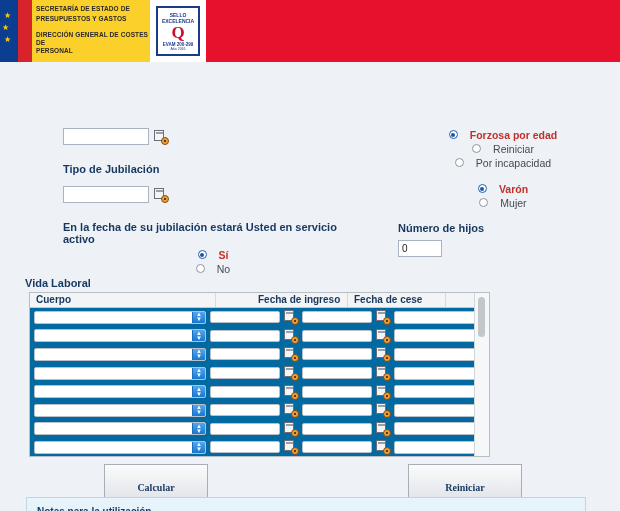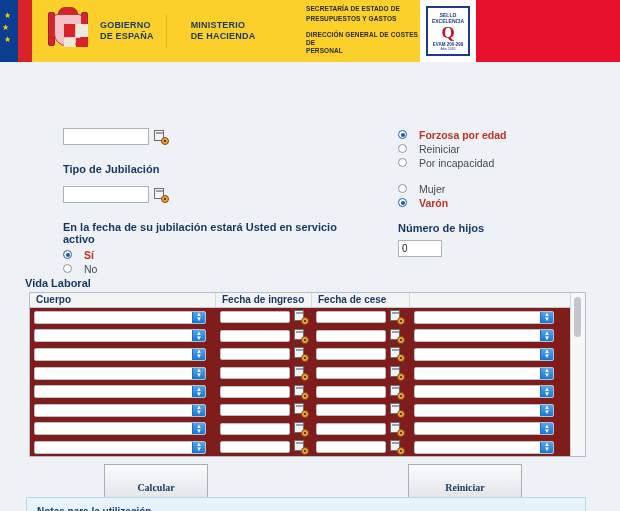--- a/index.html
+++ b/index.html
@@ -262,20 +262,21 @@
     background: #6b3410;
   }
 
   .radio-group { margin-bottom: 13px; }
   .radio-row {
     display: flex;
     align-items: center;
     gap: 12px;
     height: 13px;
     margin-bottom: 1px;
+    justify-content: center;
   }
   .radio {
     width: 9px; height: 9px;
     border-radius: 50%;
     border: 1px solid #8c959f;
     background: #ffffff;
     box-sizing: border-box;
     position: relative;
     flex: 0 0 9px;
     cursor: pointer;
@@ -308,24 +309,24 @@
     left: 25px;
     top: 215px;
     font-weight: bold;
     font-size: 11px;
     color: #16375e;
   }
   .vl-box {
     position: absolute;
     left: 29px;
     top: 230px;
-    width: 557px;
+    width: 461px;
     height: 165px;
     border: 1px solid #b7bec6;
-    background: #7f1d1d;
+    background: #0369a1;
     box-sizing: border-box;
     display: flex;
   }
   .vl-inner {
     flex: 1 1 auto;
     overflow: hidden;
   }
   .vl-head {
     display: flex;
     height: 14px;
@@ -334,21 +335,21 @@
   }
   .vl-head > div {
     font-weight: bold;
     font-size: 10px;
     color: #16375e;
     padding: 1px 0 0 6px;
     box-sizing: border-box;
     border-right: 1px solid #d5dae0;
   }
   .c-cuerpo { width: 186px; }
-  .c-ingreso { width: 96px; }
+  .c-ingreso { width: 96px; margin-left: 36px; }
   .c-cese { width: 98px; }
   .c-tipo { flex: 1 1 auto; border-right: none !important; }
 
   .vl-row {
     display: flex;
     align-items: center;
     height: 18.6px;
   }
   .cell { box-sizing: border-box; display: flex; align-items: center; }
   .cell-cuerpo { width: 186px; padding-left: 4px; }
@@ -448,42 +449,20 @@
 <body>
 
 <div class="header">
   <div class="flag-eu">
     <span class="star" style="left:4px;top:12px;">★</span>
     <span class="star" style="left:2px;top:24px;">★</span>
     <span class="star" style="left:4px;top:36px;">★</span>
   </div>
   <div class="flag-red"></div>
 
-  <div class="gob-band">
-    <div class="coat">
-      <div class="crown"></div>
-      <div class="pillarL"></div>
-      <div class="pillarR"></div>
-      <div class="shield">
-        <div class="q1"></div>
-          <div class="q2"></div>
-          <div class="q3"></div>
-          <div class="q4"></div>
-      </div>
-    </div>
-    <div class="gob-text">
-      <div>GOBIERNO</div>
-      <div>DE ESPAÑA</div>
-    </div>
-    <div class="gob-sep"></div>
-    <div class="gob-text">
-      <div>MINISTERIO</div>
-      <div>DE HACIENDA</div>
-    </div>
-  </div>
 
   <div class="sec-band">
     <div class="sec-line">SECRETARÍA DE ESTADO DE</div>
     <div class="sec-line">PRESUPUESTOS Y GASTOS</div>
     <div class="sec-line second">DIRECCIÓN GENERAL DE COSTES DE</div>
     <div class="sec-line">PERSONAL</div>
   </div>
 
 
   <div class="seal-band">
@@ -543,26 +522,26 @@
         <span class="radio-label">Reiniciar</span>
       </div>
       <div class="radio-row">
         <span class="radio"></span>
         <span class="radio-label">Por incapacidad</span>
       </div>
     </div>
 
     <div class="radio-group">
       <div class="radio-row">
+        <span class="radio checked"></span>
+        <span class="radio-label sel">Varón</span>
+      </div>
+      <div class="radio-row">
         <span class="radio"></span>
         <span class="radio-label">Mujer</span>
-      </div>
-      <div class="radio-row">
-        <span class="radio checked"></span>
-        <span class="radio-label sel">Varón</span>
       </div>
     </div>
 
     <div class="group-title" style="margin-top:6px;margin-bottom:6px;">Número de hijos</div>
     <input class="txt-input" style="width: 36px;" type="text" value="0">
   </div>
 
   <div class="vl-title">Vida Laboral</div>
   <div class="vl-box">
     <div class="vl-inner">

